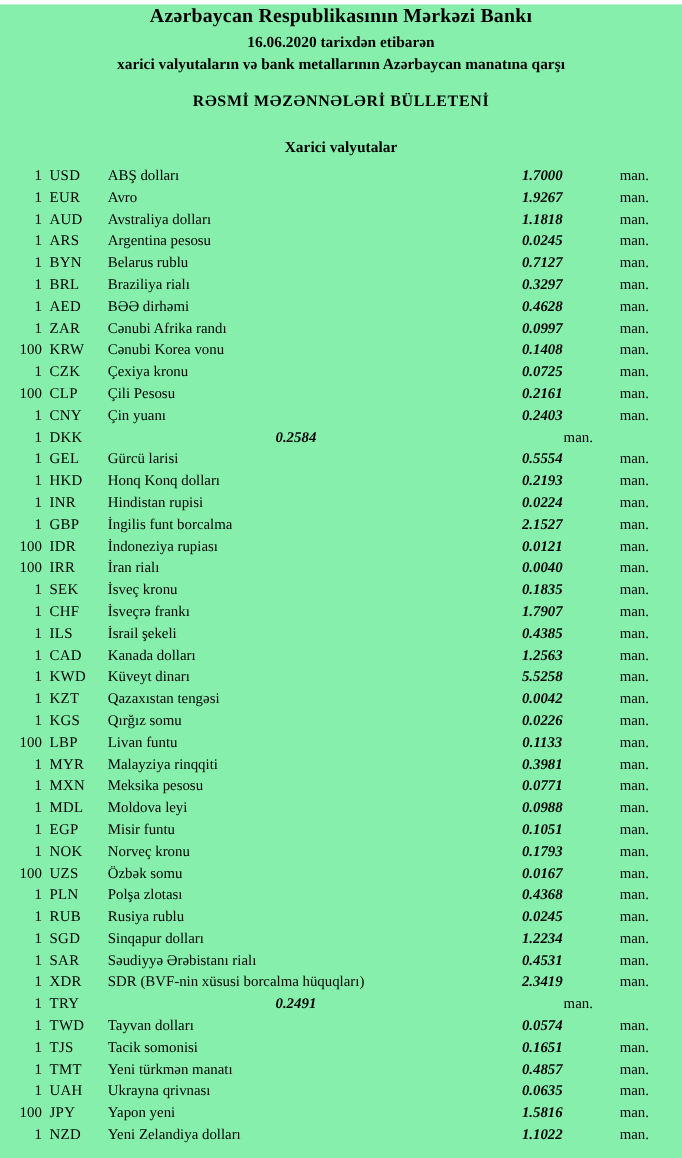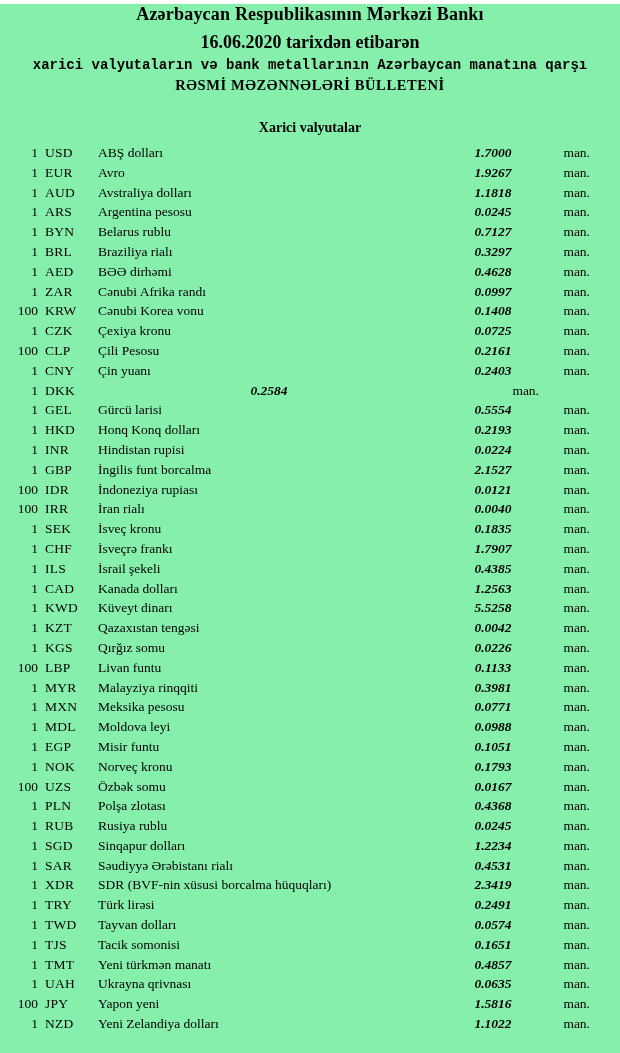--- a/index.html
+++ b/index.html
@@ -22,29 +22,28 @@
   .header {
     text-align: center;
   }
   .title {
     font-size: 18px;
     font-weight: bold;
     margin: 4px 0 7px 0;
     letter-spacing: 0.2px;
   }
   .date-line {
-    font-size: 18px;
+    font-size: 14px;
     font-weight: bold;
     margin: 0 0 4px 0;
   }
   .subtitle {
     font-size: 14px;
     font-weight: bold;
-    margin: 0 0 4px 0;
-    font-family: Liberation Mono, monospace;
+    margin: 0 0 16px 0;
   }
   .bulletin-title {
     font-size: 14.5px;
     font-weight: bold;
     letter-spacing: 0.6px;
     margin: 2px 0 0 0;
   }
   .section-title {
     font-size: 14px;
     font-weight: bold;
@@ -396,21 +395,20 @@
     <span class="qty">1</span>
     <span class="code">XDR</span>
     <span class="name">SDR (BVF-nin xüsusi borcalma hüquqları)</span>
     <span class="rate">2.3419</span>
     <span class="unit">man.</span>
   </div>
 
   <div class="rate-row">
     <span class="qty">1</span>
     <span class="code">TRY</span>
-    <span class="name">Türk lirəsi</span>
     <span class="rate">0.2491</span>
     <span class="unit">man.</span>
   </div>
 
   <div class="rate-row">
     <span class="qty">1</span>
     <span class="code">TWD</span>
     <span class="name">Tayvan dolları</span>
     <span class="rate">0.0574</span>
     <span class="unit">man.</span>

